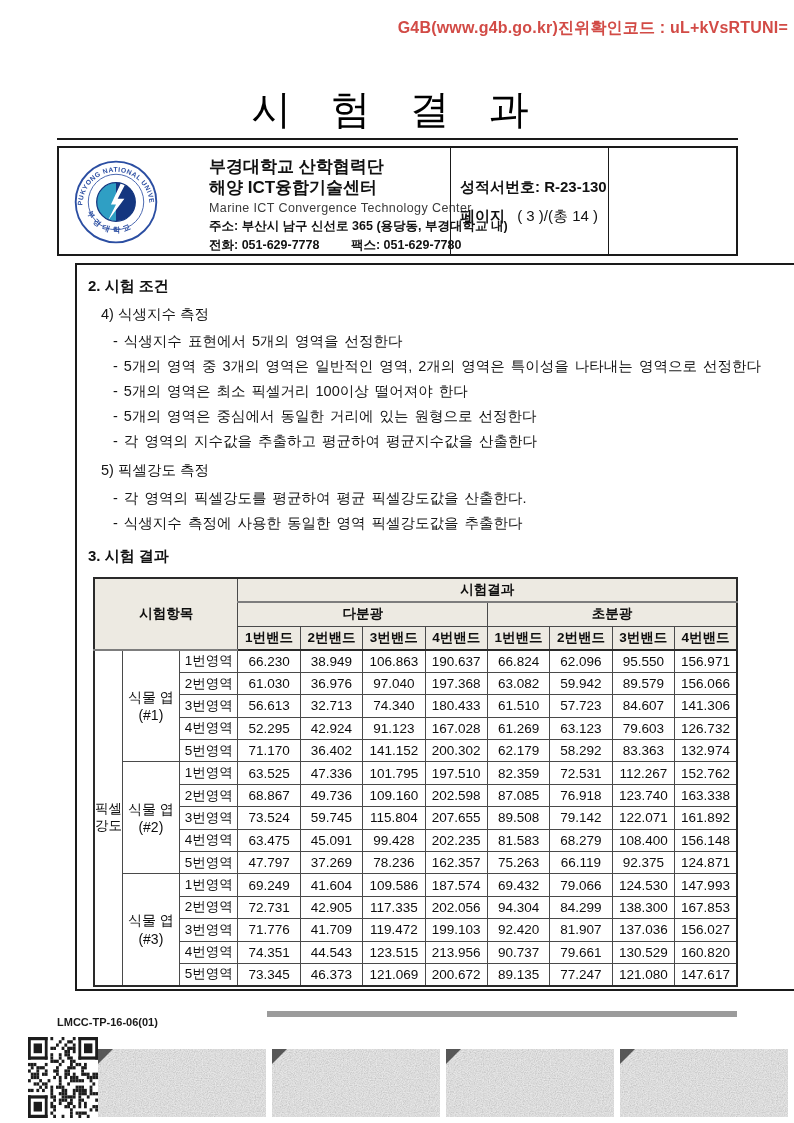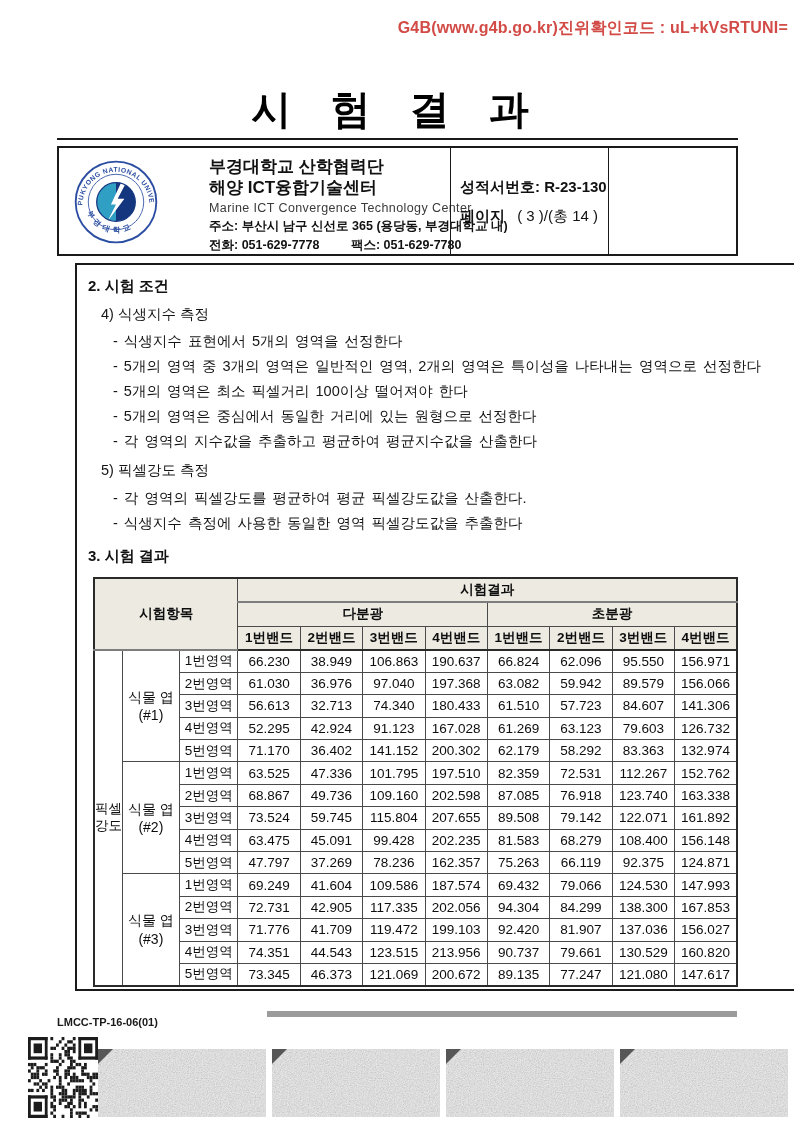--- a/index.html
+++ b/index.html
@@ -9,21 +9,21 @@
     width:794px; height:1123px;
     font-family:"Liberation Sans","DejaVu Sans",sans-serif;
     color:#111; overflow:hidden;
   }
   .verify-text {
     position:absolute; top:18px; right:6px;
     font-size:16px; font-weight:bold; color:#d24b46; letter-spacing:0.2px;
   }
   .doc-title {
     position:absolute; top:82px; left:0; width:100%;
-    text-align:center; font-size:40px; font-weight:bold; letter-spacing:14px; color:#000;
+    text-align:center; font-size:40px; font-weight:normal; letter-spacing:14px; color:#000;
   }
   .title-rule { position:absolute; top:138px; left:57px; width:681px; height:2px; background:#1a1a1a; }
 
   .header-box {
     position:absolute; top:146px; left:57px; width:681px; height:110px;
     border:2px solid #1a1a1a; background:#fff;
   }
   .hb-div { position:absolute; top:0; width:1px; height:100%; background:#1a1a1a; }
   .hb-div.d1 { left:391px; } .hb-div.d2 { left:549px; }
   .logo-wrap { position:absolute; left:15px; top:12px; width:84px; height:84px; }

